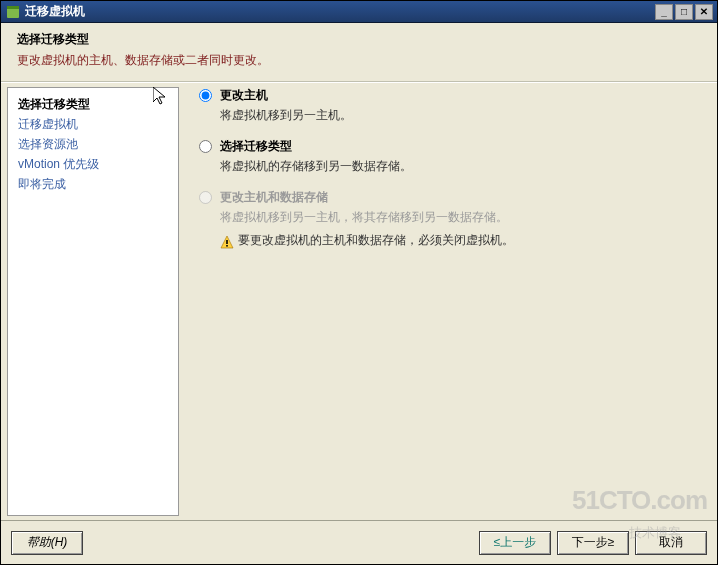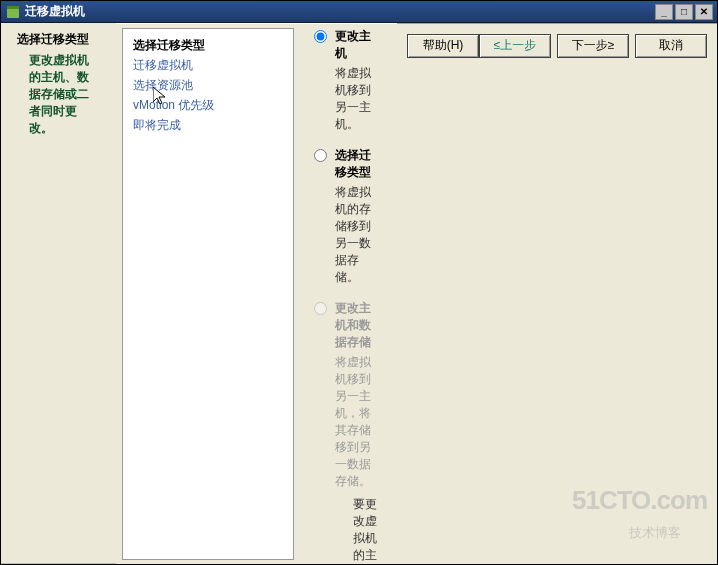--- a/index.html
+++ b/index.html
@@ -49,36 +49,34 @@
     cursor: pointer;
   }
   .body {
     position: absolute;
     top: 22px;
     left: 0;
     right: 0;
     bottom: 0;
     background: #ece9d8;
     display: flex;
-    flex-direction: row;
+    flex-direction: column;
   }
   .header {
     padding: 8px 16px 12px 16px;
     background: #ece9d8;
     border-bottom: 1px solid #c0c0b0;
   }
   .header .h1 {
     font-weight: bold;
     color: #000;
     margin-bottom: 4px;
   }
   .header .sub {
-    color: #14532d;
-    margin-left: 12px;
-    font-weight: bold;
+    color: #7f1d1d;
   }
   .mid {
     flex: 1;
     display: flex;
     position: relative;
     border-top: 1px solid #fff;
   }
   .sidebar {
     width: 172px;
     background: #fff;
@@ -138,21 +136,21 @@
     flex-shrink: 0;
   }
   .footer {
     height: 44px;
     border-top: 1px solid #a0a090;
     background: #ece9d8;
     display: flex;
     align-items: center;
     padding: 0 10px;
   }
-  .footer-left { display: flex; }
+  .footer-left { display: flex; font-style: italic; }
   .footer-right { margin-left: auto; display: flex; gap: 6px; }
   .btn {
     min-width: 72px;
     height: 24px;
     background: #ece9d8;
     border: 1px solid #404040;
     box-shadow: inset 1px 1px 0 #fff, inset -1px -1px 0 #999;
     display: flex;
     align-items: center;
     justify-content: center;

